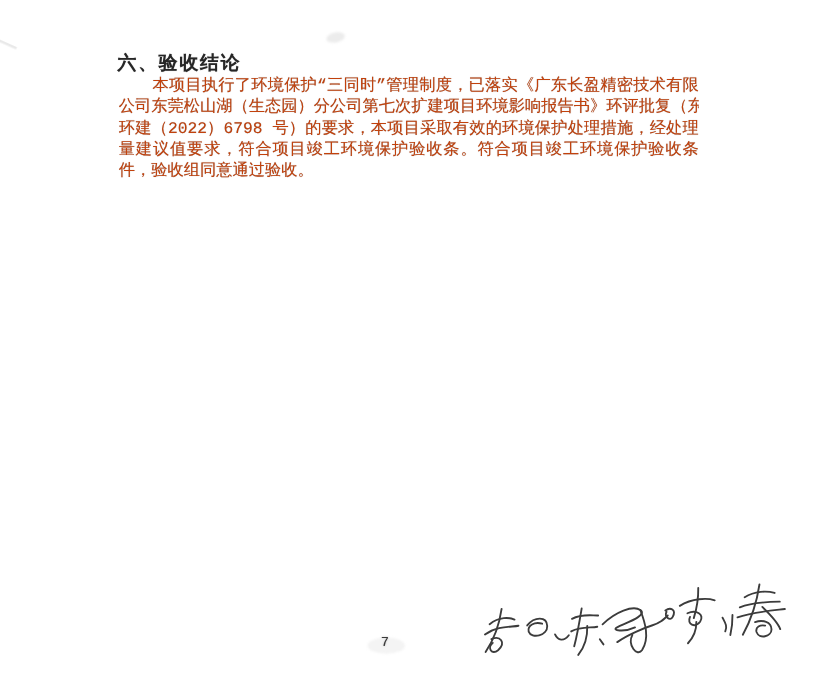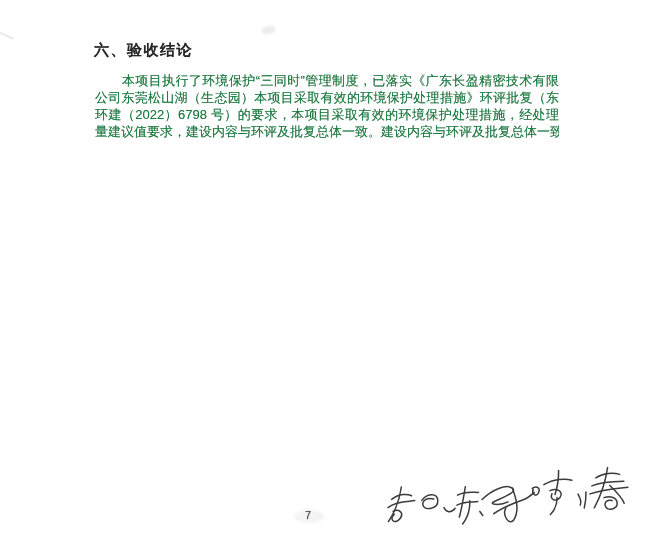--- a/index.html
+++ b/index.html
@@ -6,39 +6,39 @@
     margin: 0;
     padding: 0;
     background: #ffffff;
   }
   .page {
     position: relative;
     width: 650px;
     height: 560px;
     background: #ffffff;
     overflow: hidden;
-    font-family: Liberation Sans, sans-serif;
+    font-family: Liberation Mono, monospace;
   }
   .heading {
     position: absolute;
     left: 94px;
     top: 41px;
     font-size: 15px;
     font-weight: bold;
     letter-spacing: 1.5px;
     color: #262626;
     text-shadow: 0 0 0.6px rgba(30,30,30,0.45);
     white-space: nowrap;
   }
   .paragraph {
     position: absolute;
     left: 95px;
-    top: 72px;
+    top: 60px;
     width: 464px;
-    color: #15803d;
+    color: #c2410c;
     font-size: 13px;
     line-height: 17px;
     text-shadow: 0 0 0.6px rgba(35,35,35,0.45);
   }
   .pline {
     width: 464px;
     height: 17px;
     text-align: justify;
     text-align-last: justify;
     overflow: hidden;
@@ -119,23 +119,24 @@
 
 <div class="page">
 
   <div class="artifact-edge"></div>
   <div class="artifact-smudge"></div>
 
   <div class="heading">六、验收结论</div>
 
   <div class="paragraph">
     <div class="pline first">本项目执行了环境保护“三同时”管理制度，已落实《广东长盈精密技术有限</div>
-    <div class="pline">公司东莞松山湖（生态园）本项目采取有效的环境保护处理措施》环评批复（东</div>
+    <div class="pline">公司东莞松山湖（生态园）分公司第七次扩建项目环境影响报告书》环评批复（东</div>
     <div class="pline">环建（2022）6798 号）的要求，本项目采取有效的环境保护处理措施，经处理</div>
-    <div class="pline">量建议值要求，建设内容与环评及批复总体一致。建设内容与环评及批复总体一致</div>
+    <div class="pline">量建议值要求，符合项目竣工环境保护验收条。符合项目竣工环境保护验收条</div>
+    <div class="pline last">件，验收组同意通过验收。</div>
   </div>
 
   <div class="signatures">
 
     <svg class="sig sig-1" width="108" height="58" viewBox="0 0 108 58">
       <path d="M14,20 C22,14 30,15 34,17"></path>
       <path d="M10,28 C20,21 32,23 37,22"></path>
       <path d="M24,8 C22,19 18,31 10,42"></path>
       <path d="M15,32 C22,29 27,35 20,41 C15,45 11,39 16,35"></path>
       <path d="M44,22 C50,15 60,15 60,23 C60,31 47,33 45,27 C44,22 50,19 56,21"></path>

